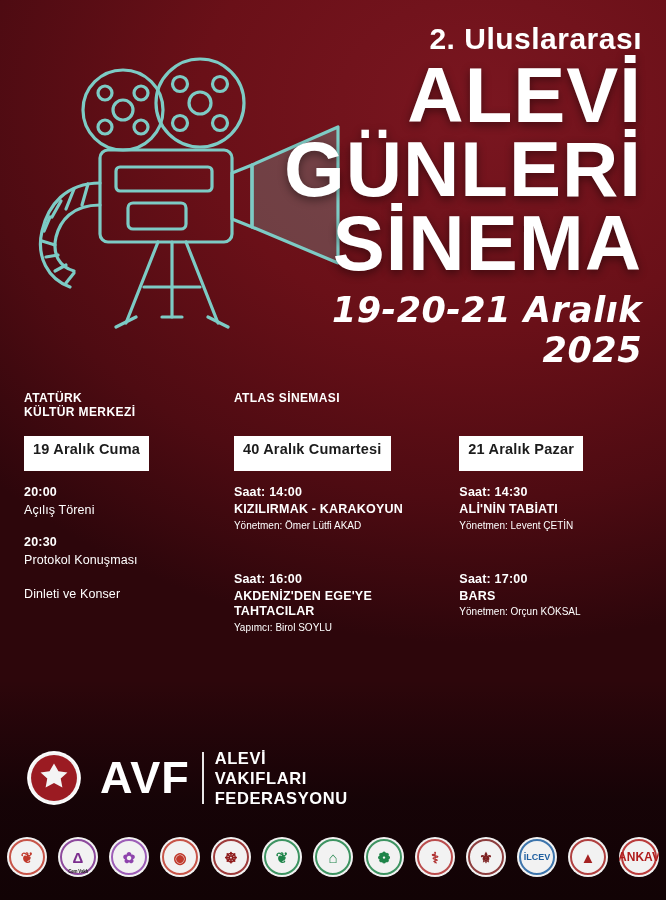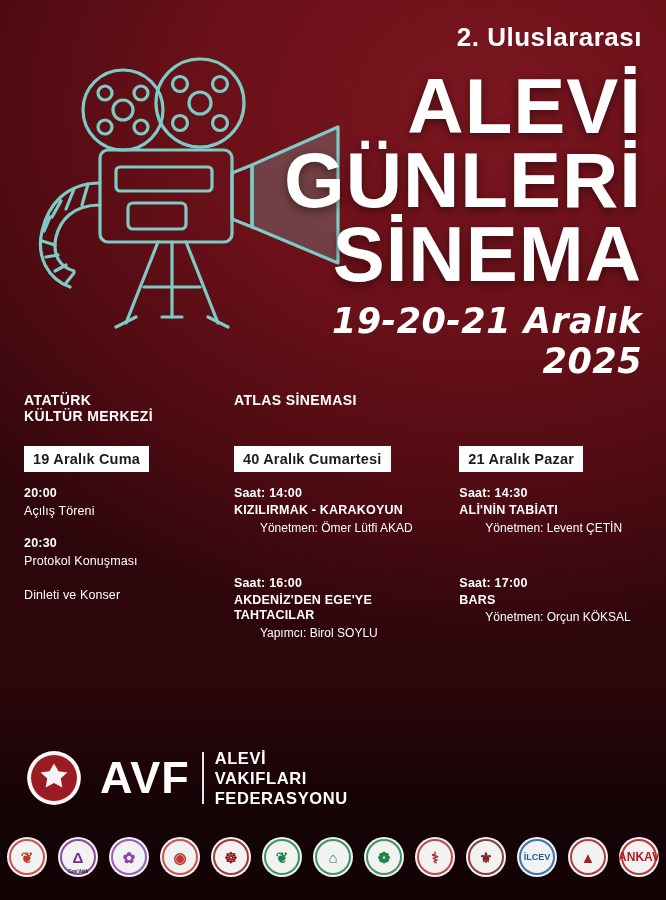--- a/index.html
+++ b/index.html
@@ -32,24 +32,24 @@
   
   .header {
     position: absolute;
     top: 22px;
     right: 24px;
     width: 420px;
     text-align: right;
     z-index: 4;
   }
   .pretitle {
-    font-size: 26px;
+    font-size: 30px;
     font-weight: bold;
     letter-spacing: 0.5px;
-    margin-bottom: 16px;
+    margin-bottom: 2px;
   }
   .maintitle {
     font-size: 78px;
     font-weight: bold;
     line-height: 0.95;
     letter-spacing: 1px;
     text-shadow: 0 3px 10px rgba(0,0,0,0.45);
   }
   .maintitle .line {
     display: block;
@@ -84,36 +84,35 @@
   }
   .columns {
     display: flex;
     align-items: flex-start;
   }
   .col-akm { width: 216px; }
   .col-atlas { width: 232px; }
   .col-pazar { width: 190px; }
 
   .venue {
-    font-size: 14px;
+    font-size: 12px;
     font-weight: bold;
     line-height: 1.15;
     letter-spacing: 0.4px;
-    margin-bottom: 10px;
     min-height: 44px;
   }
   .venue.single { padding-top: 0px; }
 
   .daybadge {
     display: inline-block;
     background: #ffffff;
     color: #1c1c1c;
     font-size: 14.5px;
     font-weight: bold;
-    padding: 5px 9px 5px 9px;
+    padding: 5px 9px 14px 9px;
     letter-spacing: 0.2px;
     margin-bottom: 14px;
     white-space: nowrap;
   }
 
   .entry { margin-bottom: 17px; }
   .entry .time {
     font-size: 12.5px;
     font-weight: bold;
     letter-spacing: 0.2px;
@@ -125,24 +124,23 @@
     letter-spacing: 0.2px;
     line-height: 1.25;
   }
   .entry .plain {
     font-size: 12.5px;
     font-weight: normal;
     letter-spacing: 0.1px;
     line-height: 1.3;
   }
   .entry .credit {
-    font-size: 12px;
+    font-size: 10px;
     font-weight: normal;
     margin-top: 2px;
-    margin-left: 26px;
   }
   .gap-lg { height: 24px; }
 
   
   .footer-brand {
     position: absolute;
     left: 26px;
     bottom: 92px;
     display: flex;
     align-items: center;

